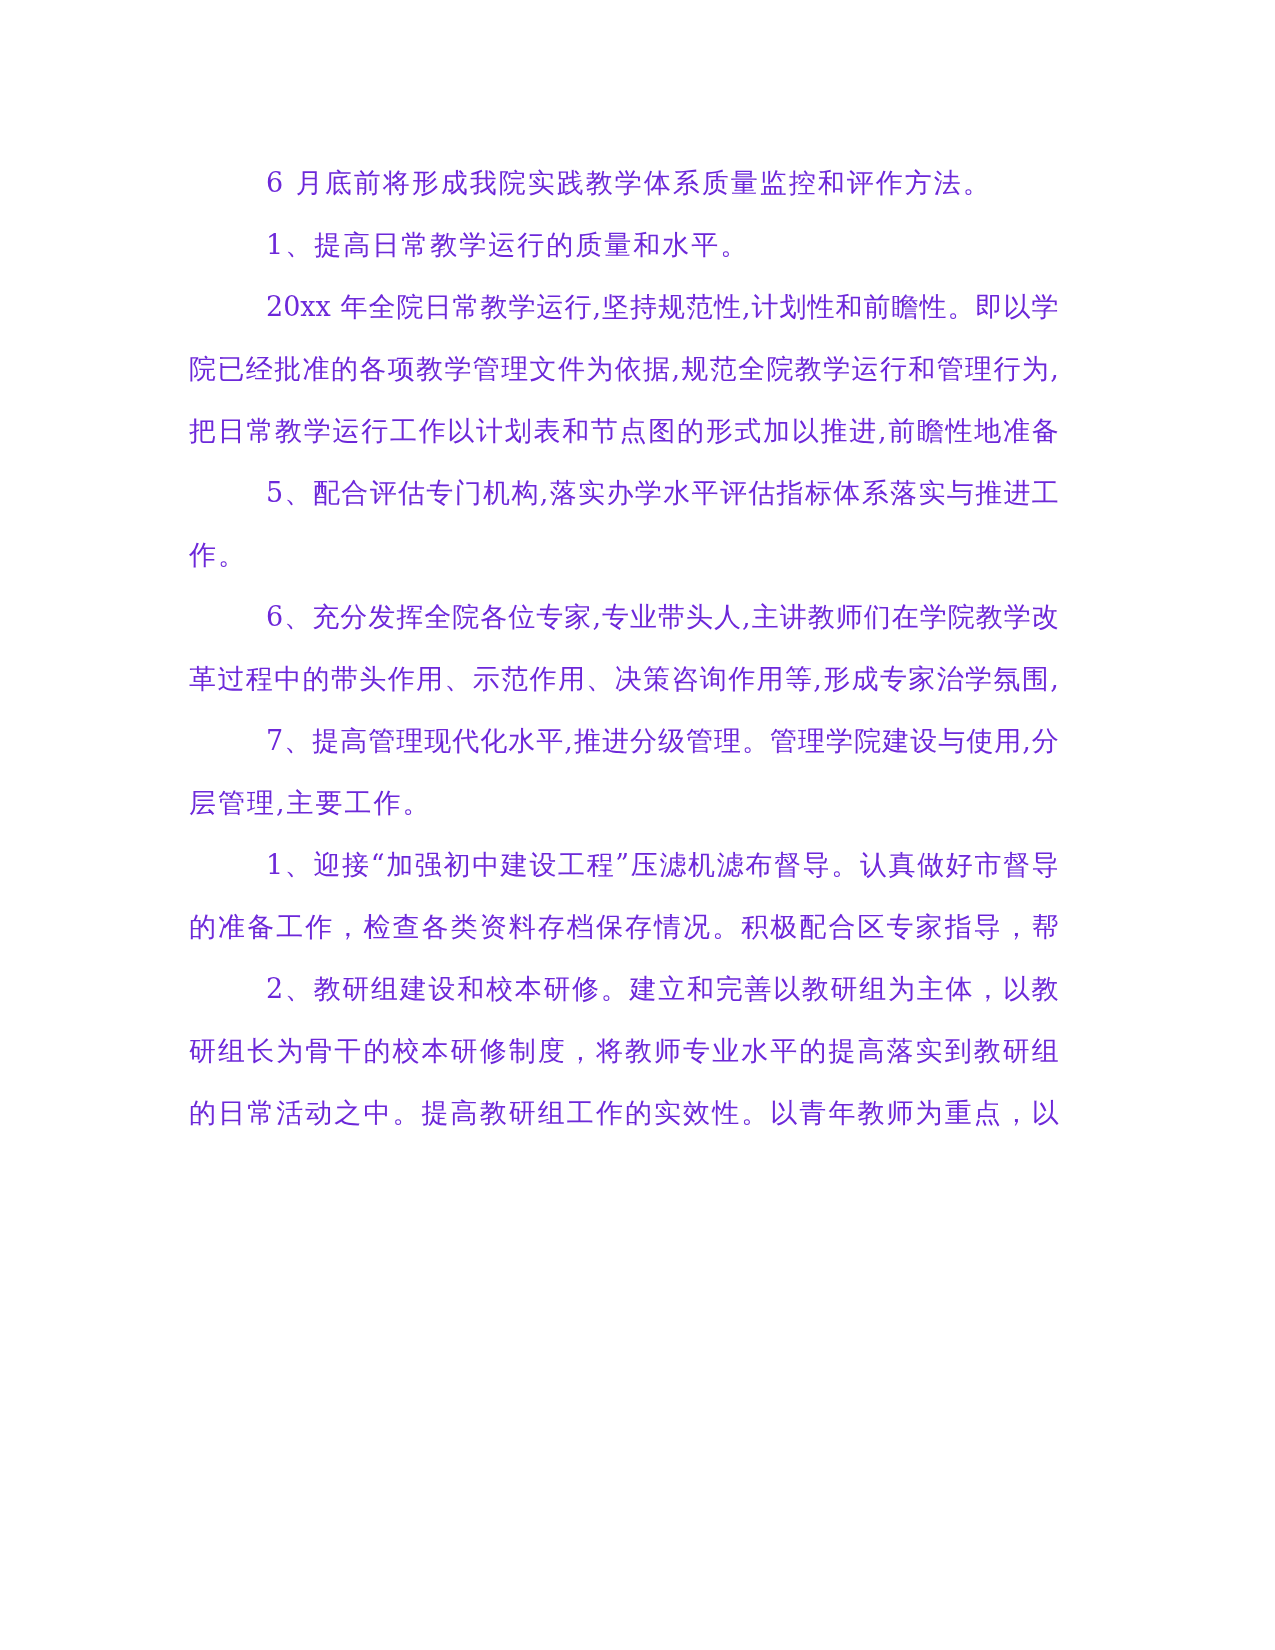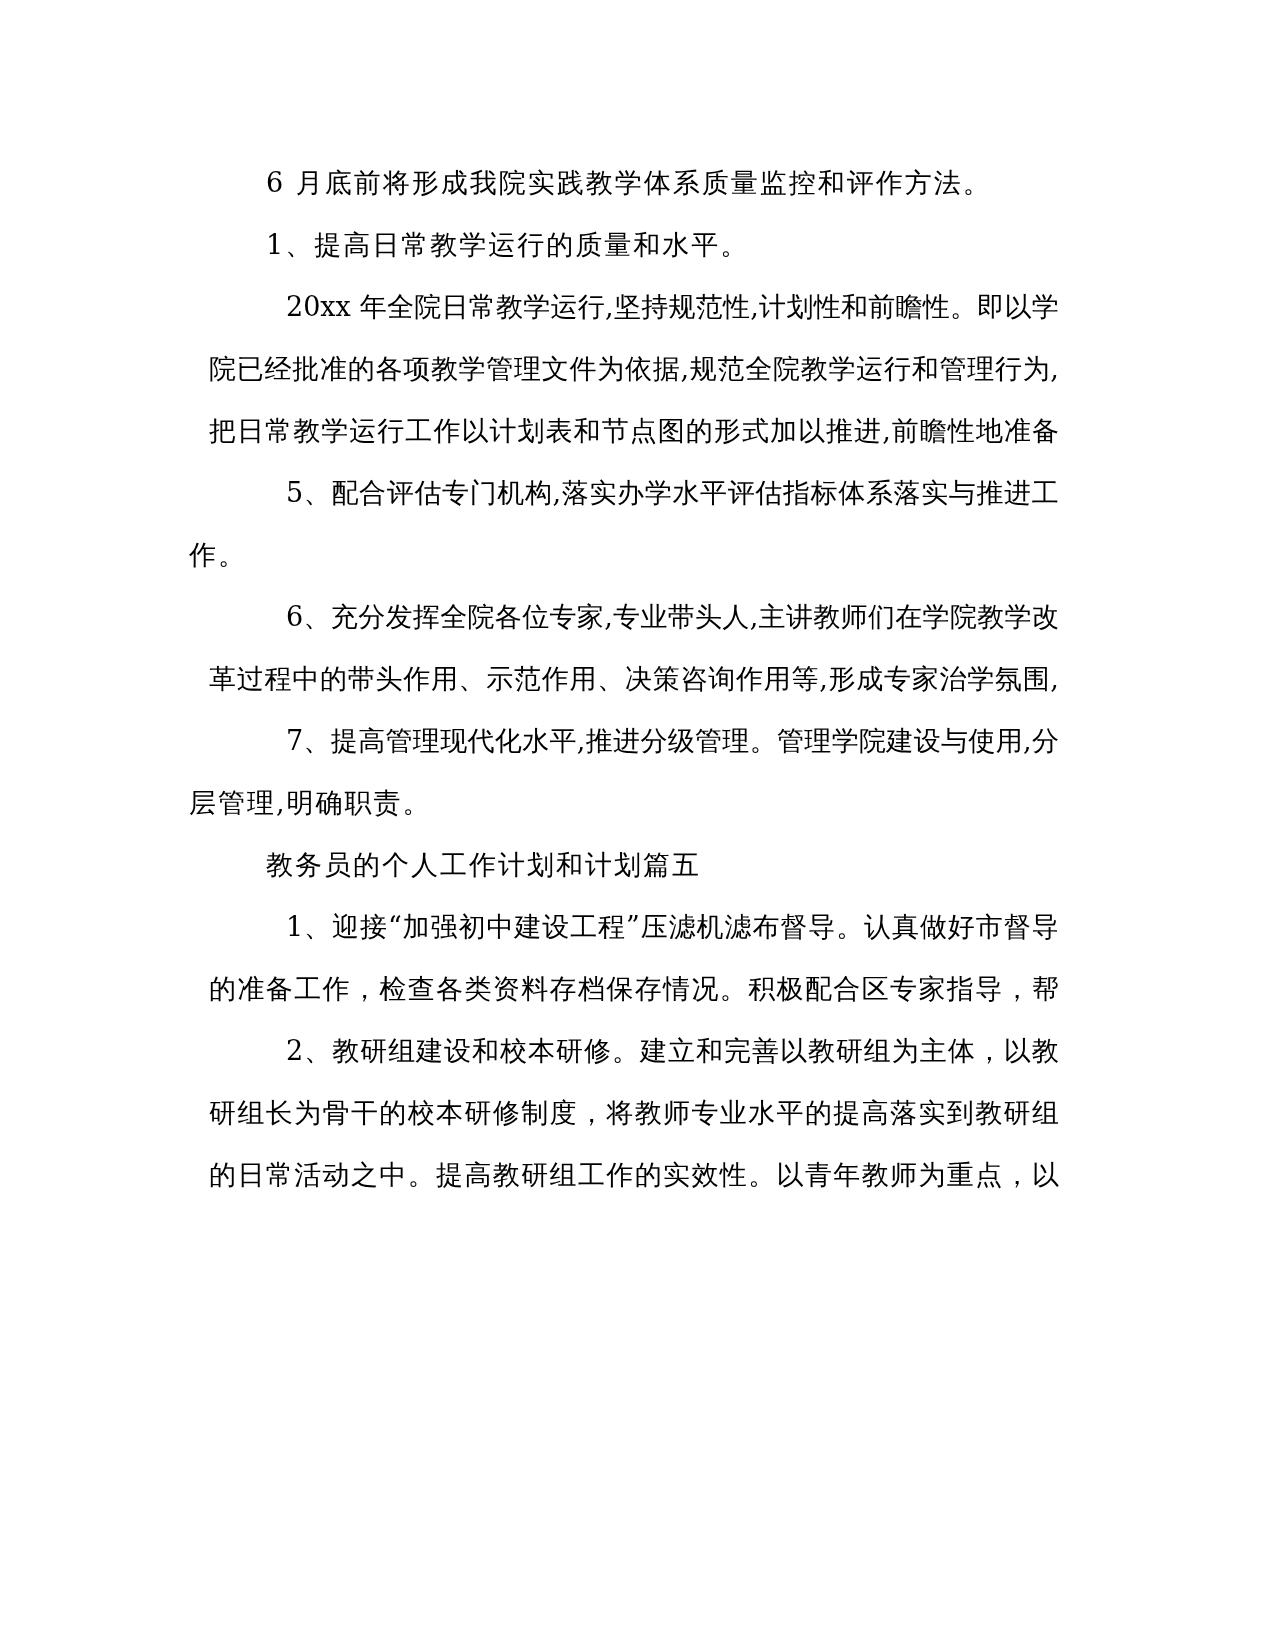--- a/index.html
+++ b/index.html
@@ -15,37 +15,36 @@
     overflow: hidden;
     font-family: "DejaVu Serif", serif;
   }
   .doc {
     position: absolute;
     left: 189px;
     top: 152px;
     width: 870px;
     font-size: 27px;
     font-weight: 400;
-    color: #000000;
+    color: #6d28d9;
   }
   .line {
     height: 62px;
     line-height: 62px;
     letter-spacing: 2px;
     white-space: nowrap;
   }
   .line.indent {
     padding-left: 77px;
   }
   .line.fill {
     display: flex;
     justify-content: space-between;
     letter-spacing: 0;
     white-space: normal;
-    margin-left: 20px;
   }
   .line.fill span {
     display: inline-block;
   }
 </style>
 </head>
 <body>
 
 <div class="page">
   <div class="doc">
@@ -271,22 +270,21 @@
         <span>学</span>
         <span>院</span>
         <span>建</span>
         <span>设</span>
         <span>与</span>
         <span>使</span>
         <span>用</span>
         <span>,</span>
         <span>分</span>
       </div>
-      <div class="line">层管理,明确职责。</div>
-      <div class="line indent">教务员的个人工作计划和计划篇五</div>
+      <div class="line">层管理,主要工作。</div>
       <div class="line indent fill">
         <span>1</span>
         <span>、</span>
         <span>迎</span>
         <span>接</span>
         <span>“</span>
         <span>加</span>
         <span>强</span>
         <span>初</span>
         <span>中</span>

